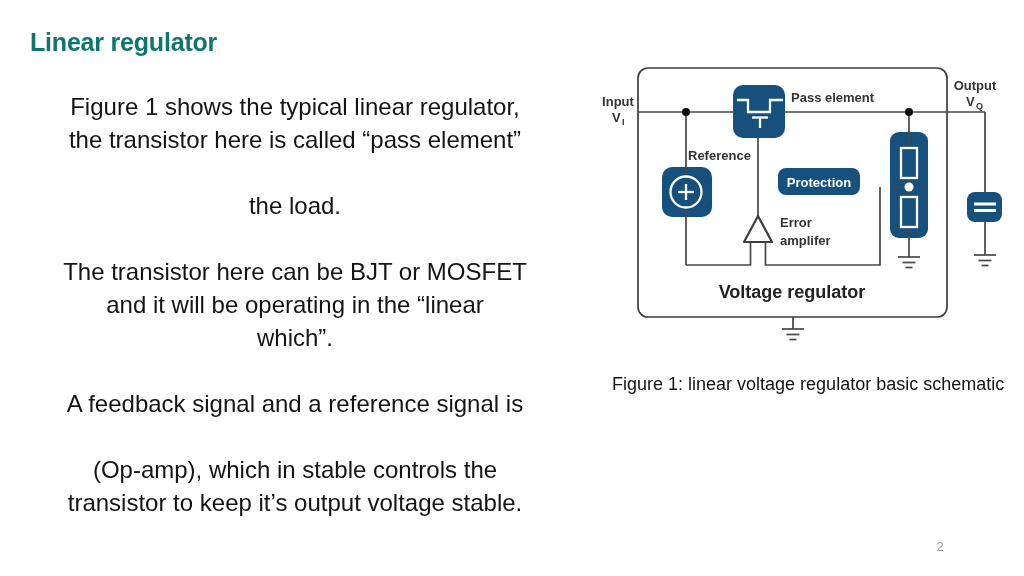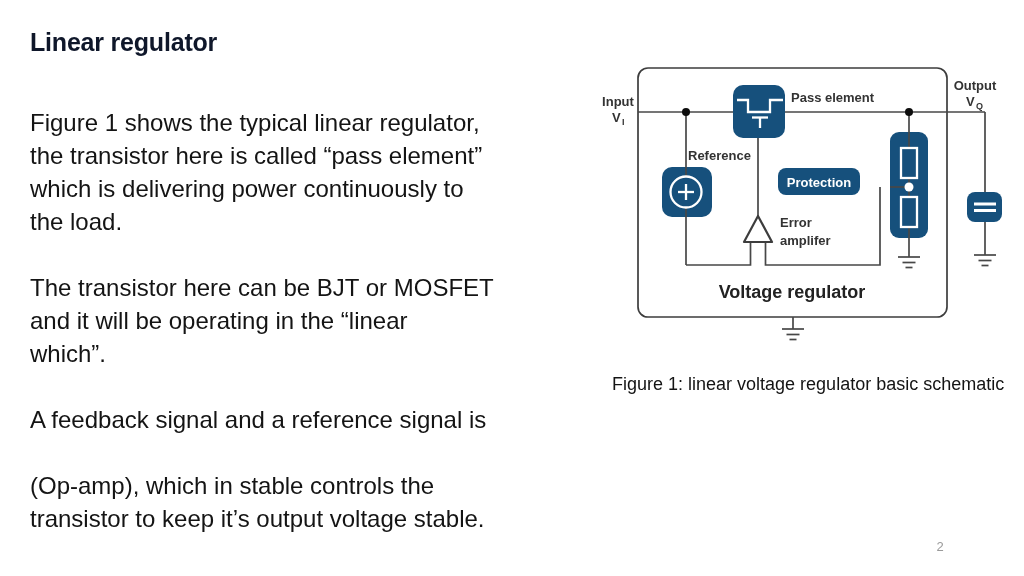--- a/index.html
+++ b/index.html
@@ -1,25 +1,25 @@
 <!DOCTYPE html>
 <html><head>
 <meta charset="utf-8">
 <style>
   html,body { margin:0; padding:0; }
   body { width:1024px; height:576px; background:#ffffff; overflow:hidden;
          font-family:"Liberation Sans", sans-serif; }
   .slide { position:relative; width:1024px; height:576px; background:#fff; }
 
   .title { position:absolute; left:30px; top:28px; font-size:25px; font-weight:bold;
-           color:#0f172a; letter-spacing:-0.2px; }
+           color:#0f766e; letter-spacing:-0.2px; }
 
   .body-text { position:absolute; left:30px; top:90px; width:530px;
                font-size:24px; line-height:33px; color:#141414; }
-  .body-text p { margin:16px 0 33px 0; }
+  .body-text p { margin:0 0 33px 0;text-align:center; }
 
   .figure-wrap { position:absolute; left:595px; top:58px; width:420px; height:300px; }
 
   .caption { position:absolute; left:600px; top:374px; width:420px;
              font-size:18px; color:#141414;margin-left:12px; }
 
   .page-number { position:absolute; left:930px; top:539px; width:20px;
                  font-size:13px; color:#9a9a9a; text-align:center; }
 
   
@@ -39,21 +39,21 @@
 <body>
 
 <div class="slide">
 
   <div class="title">Linear regulator</div>
 
   <div class="body-text">
     <p>
       <span>Figure 1 shows the typical linear regulator,</span><br>
       <span>the transistor here is called “pass element”</span><br>
-      <span>which is delivering power continuously to</span><br>
+      <br>
       <span>the load.</span>
     </p>
     <p>
       <span>The transistor here can be BJT or MOSFET</span><br>
       <span>and it will be operating in the “linear</span><br>
       <span>which”.</span>
     </p>
     <p>
       <span>A feedback signal and a reference signal is</span><br>
       <br>

